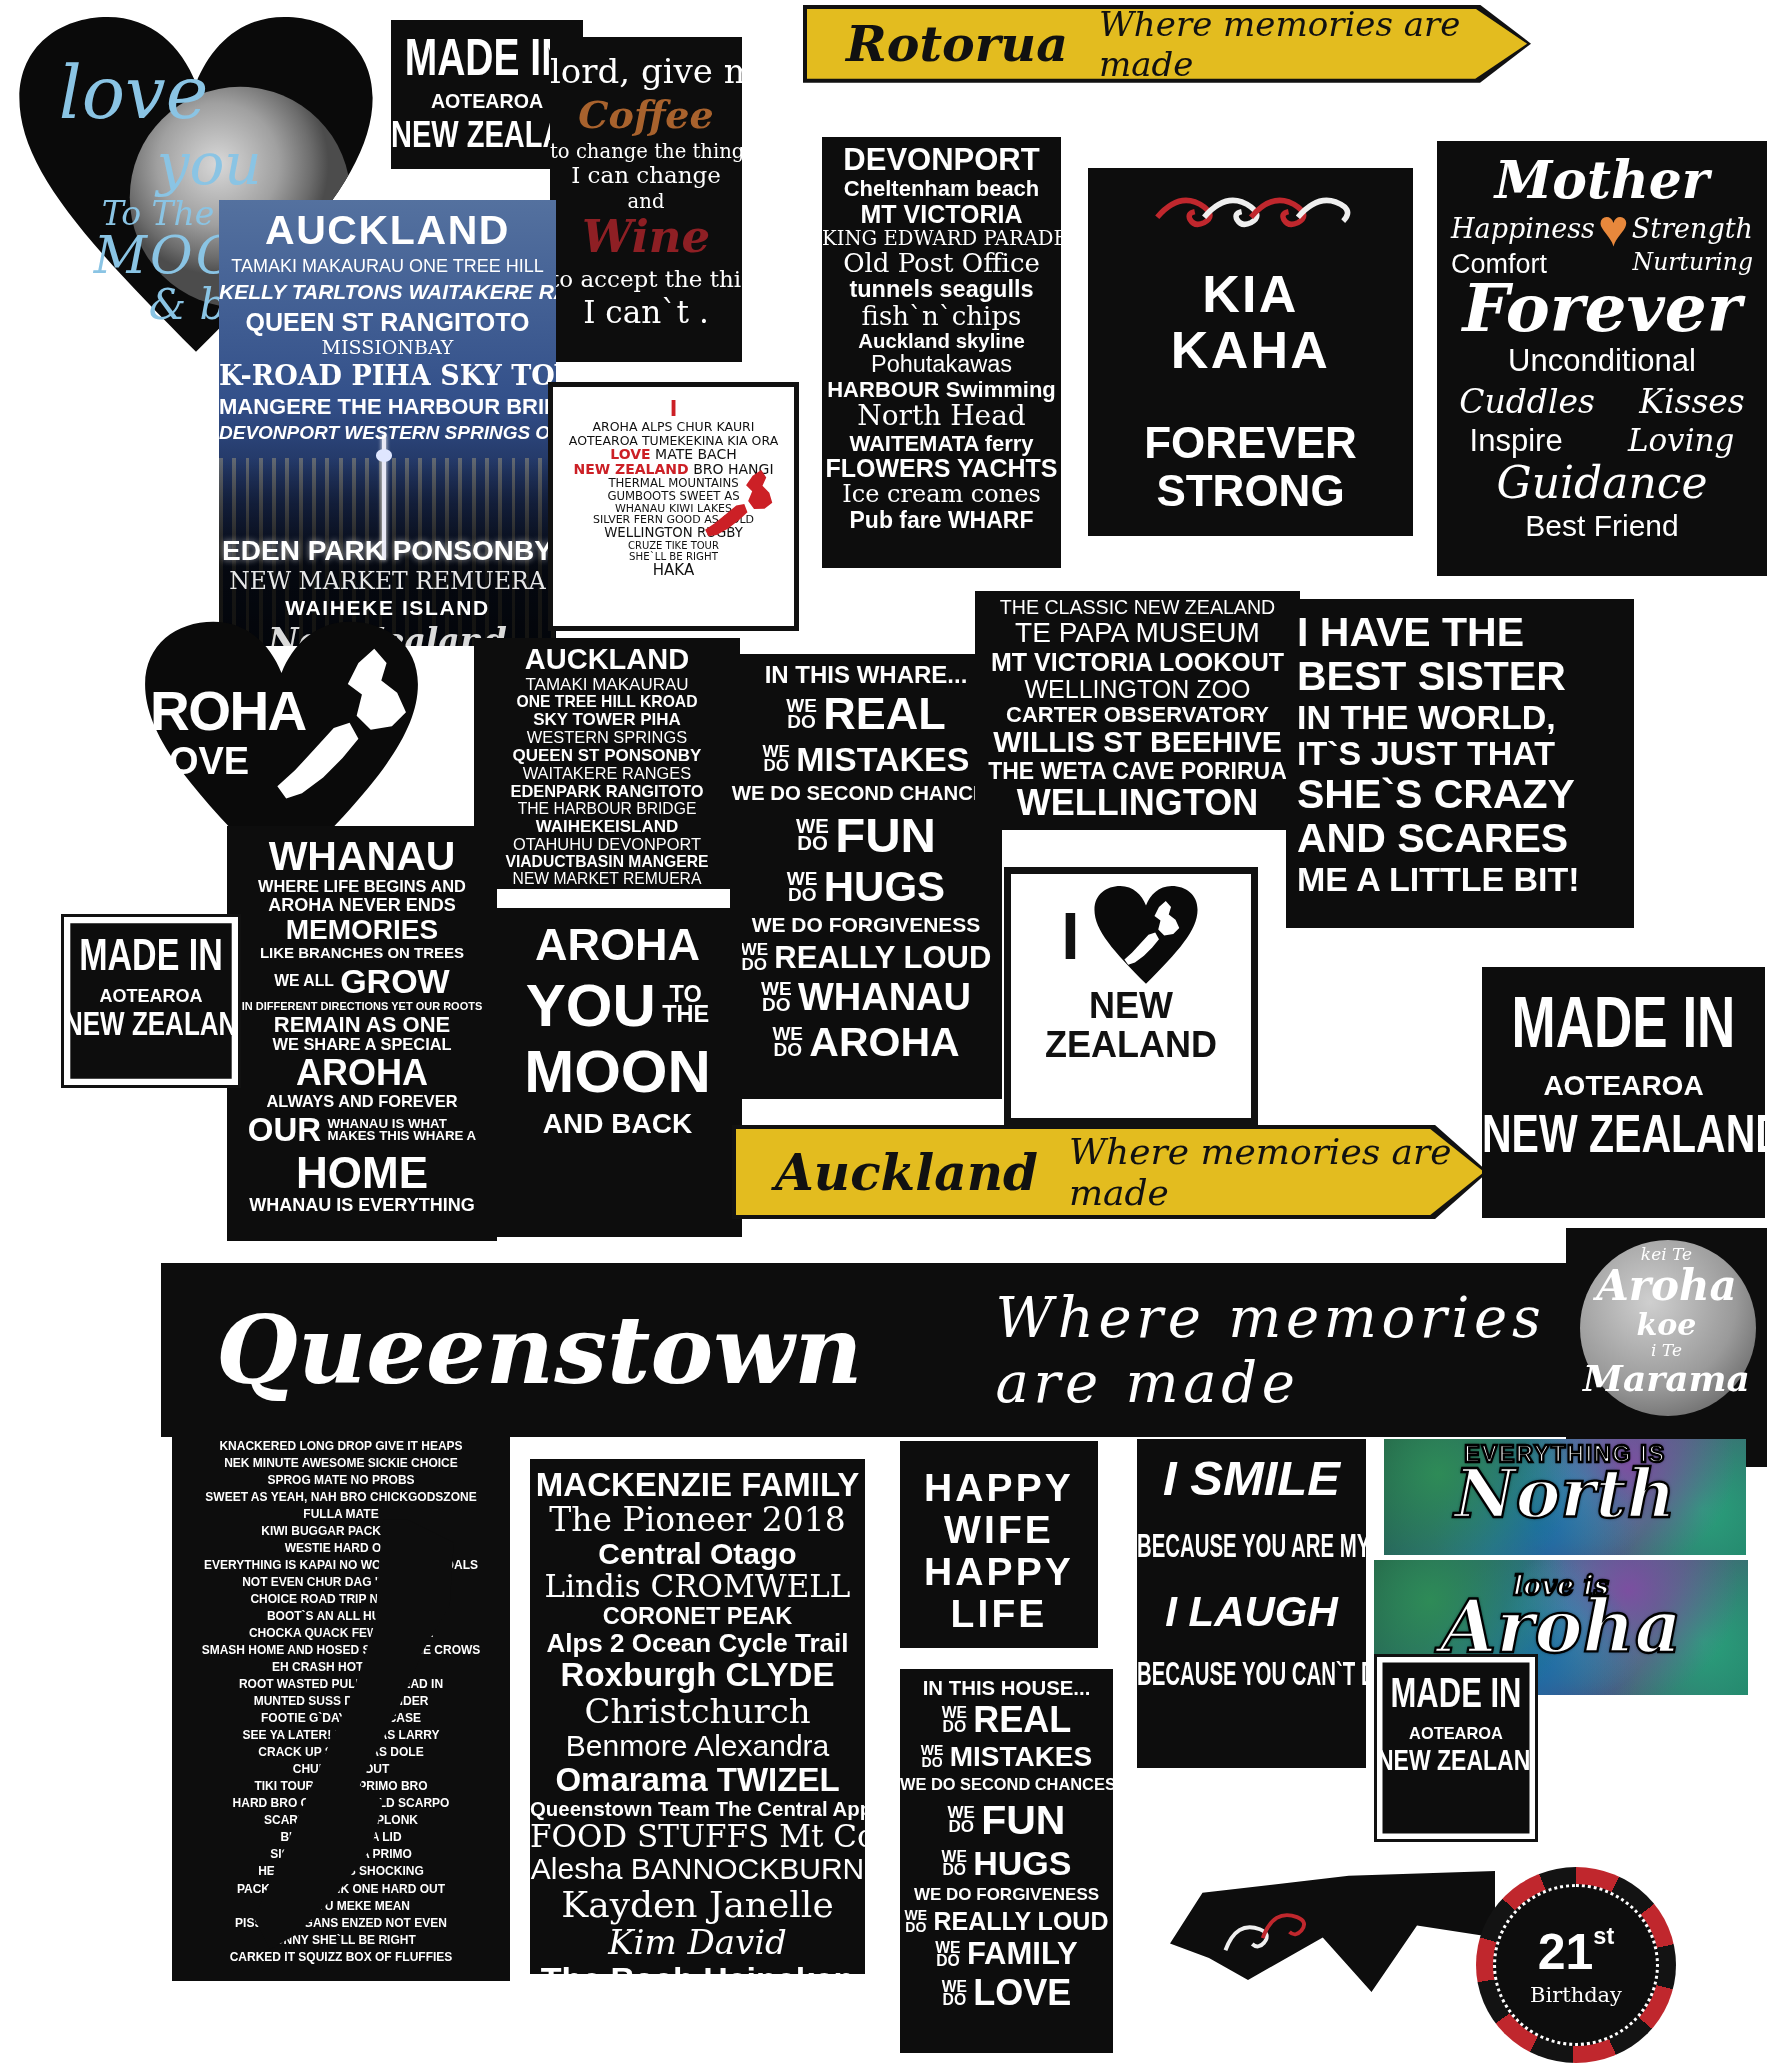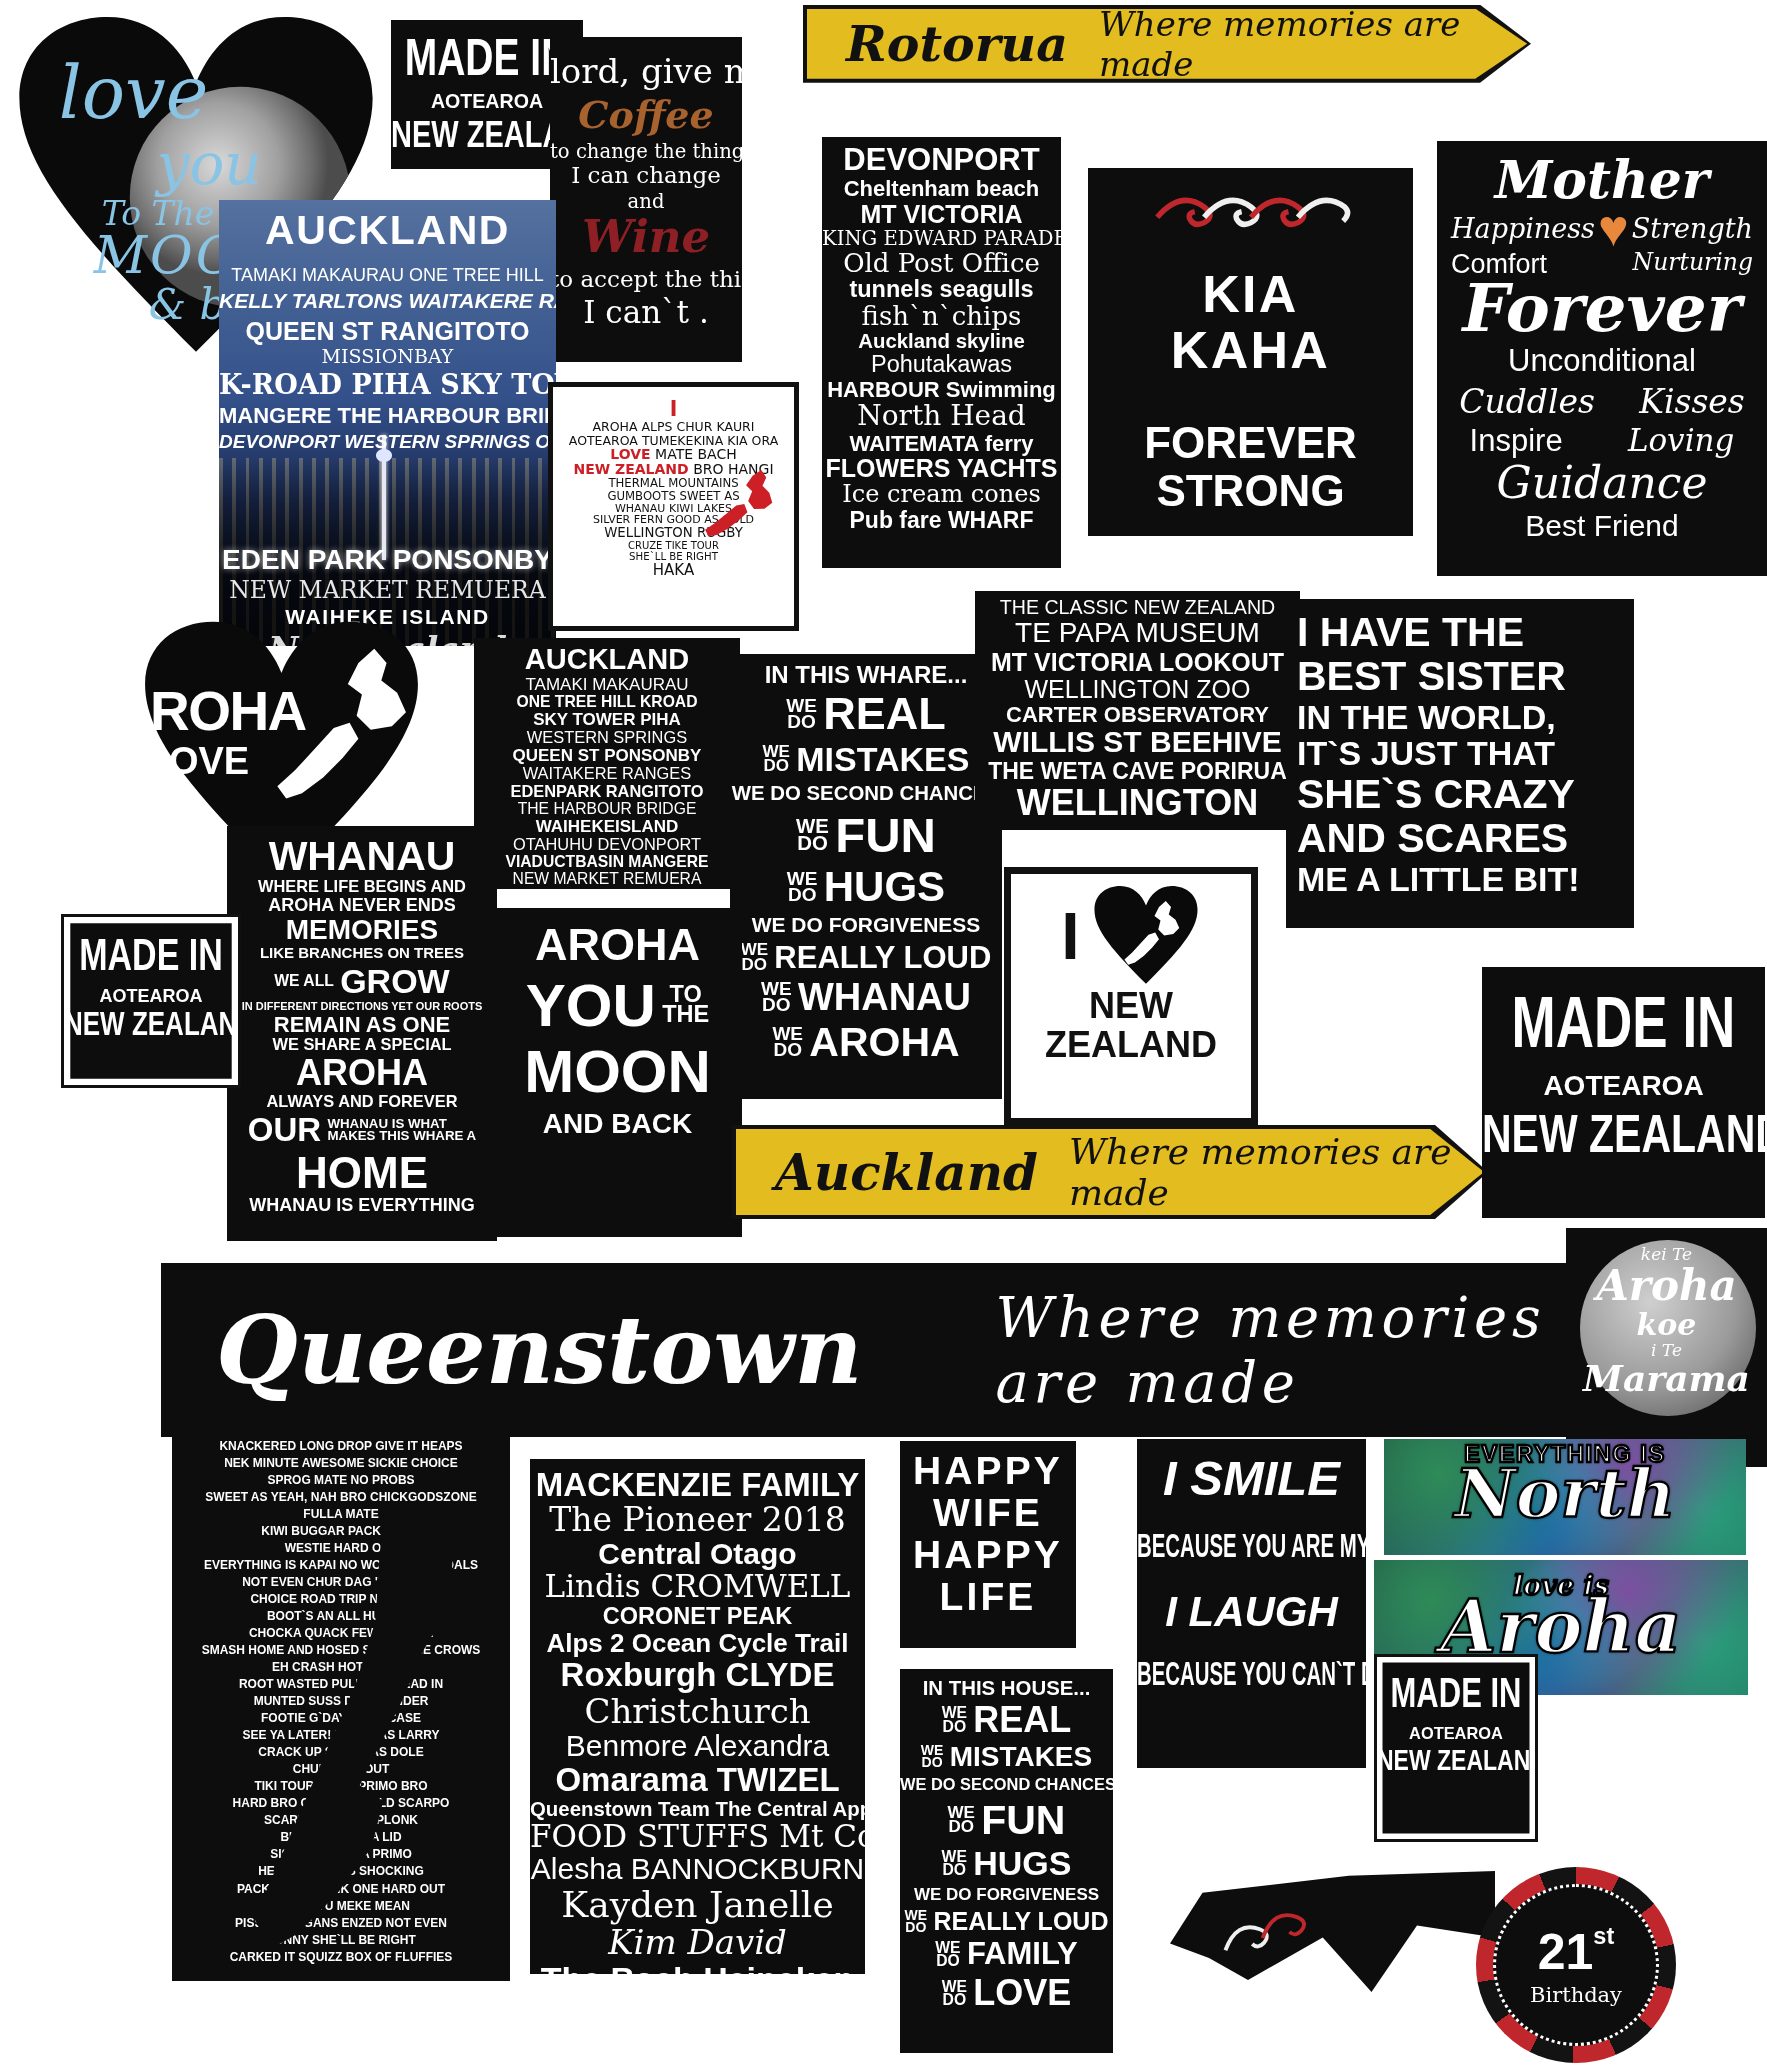--- a/index.html
+++ b/index.html
@@ -95,21 +95,21 @@
   </div>
 
   <div class="p photo" style="left:219px;top:200px;width:337px;height:446px;padding-top:7.8px">
     <div style="position:absolute;left:0;bottom:0;width:100%;height:188px;background:
       linear-gradient(transparent,rgba(0,0,0,.75) 60%),
       repeating-linear-gradient(90deg,rgba(255,225,140,.28) 0 3.9px,transparent 3.9px 13.3px);"></div>
     <div style="position:absolute;left:163px;top:235px;width:3.9px;height:125px;background:#e8e8f5;box-shadow:0 0 4.7px #fff"></div>
     <div style="position:absolute;left:157px;top:249px;width:16.4px;height:12.5px;border-radius:50%;background:#dfe6ff"></div>
     <div style="position:relative">
       <div class="line b" style="font-size:41px;letter-spacing:1.6px">AUCKLAND</div>
-      <div class="line" style="font-size:18px;margin-top:14px">TAMAKI MAKAURAU  ONE TREE HILL</div>
+      <div class="line" style="font-size:18px;margin-top:5px">TAMAKI MAKAURAU  ONE TREE HILL</div>
       <div class="line b" style="font-size:21px;margin-top:4.7px;font-style:italic">KELLY TARLTONS  WAITAKERE RANGES</div>
       <div class="line b" style="font-size:25px;margin-top:4.7px">QUEEN ST RANGITOTO</div>
       <div class="line serif" style="font-size:19px;margin-top:1.6px">MISSIONBAY</div>
       <div class="line serif b" style="font-size:27px;margin-top:3.1px">K-ROAD PIHA SKY TOWER</div>
       <div class="line b" style="font-size:22px;margin-top:4.7px">MANGERE  THE HARBOUR BRIDGE</div>
       <div class="line b" style="font-size:19px;margin-top:4.7px;font-style:italic">DEVONPORT  WESTERN SPRINGS  OTAHUHU</div>
       <div class="line b" style="font-size:28px;margin-top:92px;text-shadow:0 0 6.3px rgba(255,255,255,.6)">EDEN PARK  PONSONBY</div>
       <div class="line serif" style="font-size:23.5px;margin-top:3.1px;opacity:.9">NEW MARKET  REMUERA</div>
       <div class="line b" style="font-size:21px;margin-top:3.1px;letter-spacing:1.6px">WAIHEKE ISLAND</div>
       <div class="line script b" style="font-size:33px;margin-top:3.1px;opacity:.85">New Zealand</div>
@@ -444,21 +444,21 @@
     <div class="line" style="font-size:30px">Benmore Alexandra</div>
     <div class="line b" style="font-size:33px">Omarama TWIZEL</div>
     <div class="line b" style="font-size:20.4px">Queenstown Team The Central App</div>
     <div class="line serif" style="font-size:31px">FOOD STUFFS Mt Cook</div>
     <div class="line" style="font-size:30px">Alesha BANNOCKBURN</div>
     <div class="line serif" style="font-size:36px">Kayden Janelle</div>
     <div class="line script" style="font-size:34px">Kim David</div>
     <div class="line b" style="font-size:34px">The Bach Heineken</div>
   </div>
 
-  <div class="p" style="left:900px;top:1441px;width:176px;height:207px;padding-top:9px">
+  <div class="p" style="left:900px;top:1441px;width:198px;height:207px;padding-top:26px">
     <div class="line b" style="font-size:39px;letter-spacing:3.1px">HAPPY</div>
     <div class="line b" style="font-size:39px;letter-spacing:3.1px">WIFE</div>
     <div class="line b" style="font-size:39px;letter-spacing:3.1px">HAPPY</div>
     <div class="line b" style="font-size:39px;letter-spacing:3.1px">LIFE</div>
   </div>
 
   <div class="p" style="left:1137px;top:1439px;width:229px;height:329px;padding-top:12.5px">
     <div class="line b" style="font-size:49px;font-style:italic">I SMILE</div>
     <div class="line b" style="font-size:20.4px;margin-top:23.5px;transform:scaleY(1.6);transform-origin:top">BECAUSE YOU ARE MY SISTER</div>
     <div class="line b" style="font-size:42px;margin-top:39px;font-style:italic">I LAUGH</div>

